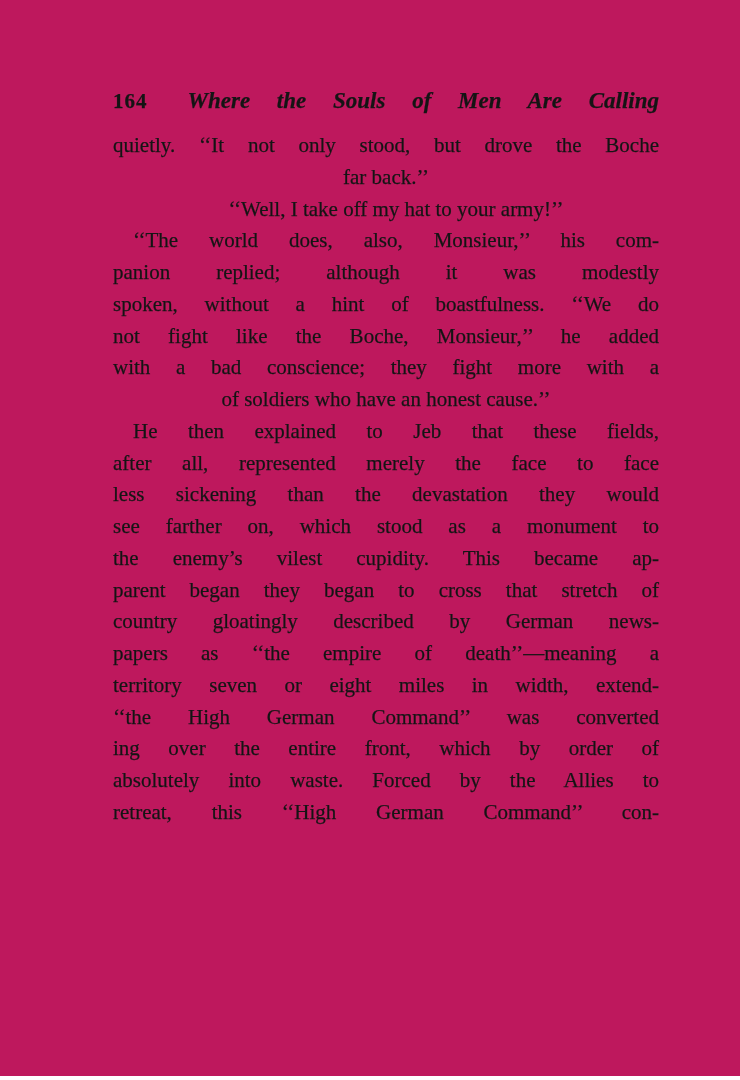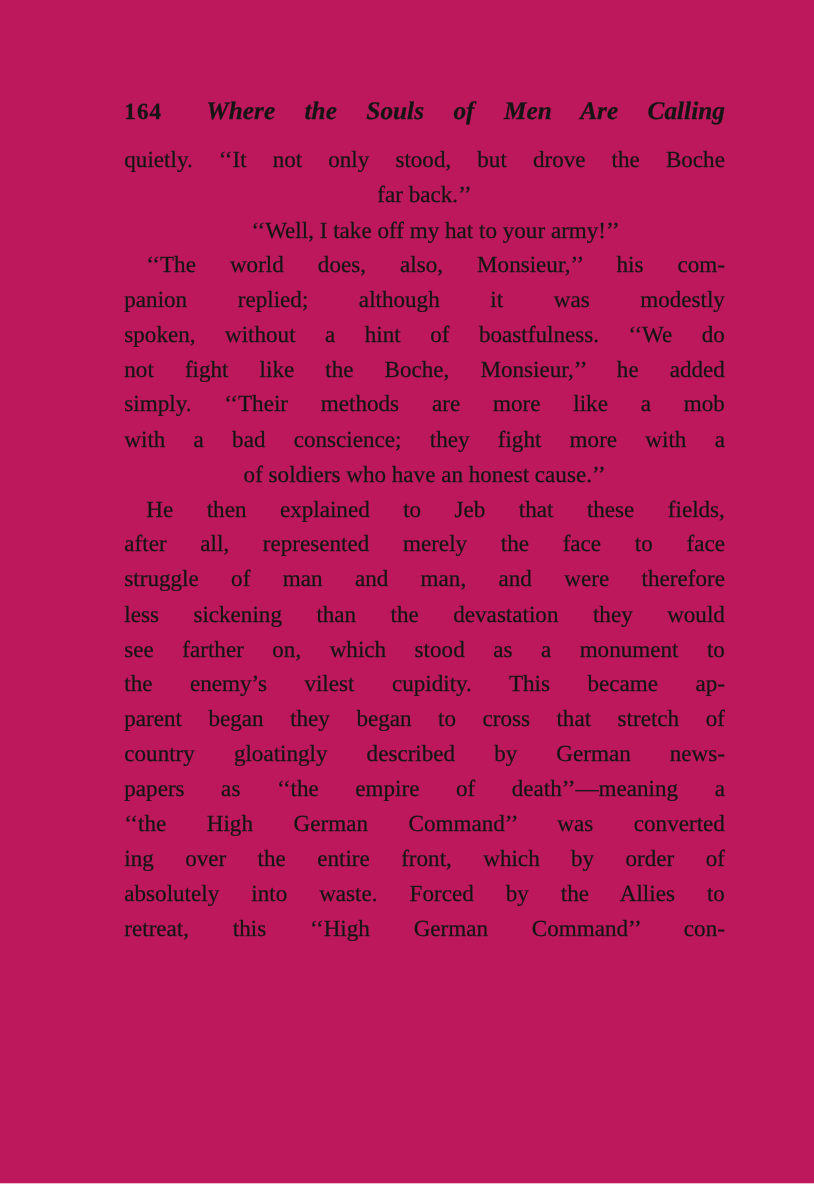--- a/index.html
+++ b/index.html
@@ -68,31 +68,30 @@
       <span class="running-title">Where the Souls of Men Are Calling</span>
     </div>
     <div class="body-text">
         <div class="line j">quietly. ‘‘It not only stood, but drove the Boche</div>
         <div class="line">far back.’’</div>
         <div class="line ind">‘‘Well, I take off my hat to your army!’’</div>
         <div class="line j ind">‘‘The world does, also, Monsieur,’’ his com-</div>
         <div class="line j">panion replied; although it was modestly</div>
         <div class="line j">spoken, without a hint of boastfulness. ‘‘We do</div>
         <div class="line j">not fight like the Boche, Monsieur,’’ he added</div>
-        <div class="line j">simply. ‘‘Their methods are more like a mob</div>
         <div class="line j">with a bad conscience; they fight more with a</div>
         <div class="line">of soldiers who have an honest cause.’’</div>
         <div class="line j ind">He then explained to Jeb that these fields,</div>
         <div class="line j">after all, represented merely the face to face</div>
-        <div class="line j">struggle of man and man, and were therefore</div>
         <div class="line j">less sickening than the devastation they would</div>
         <div class="line j">see farther on, which stood as a monument to</div>
         <div class="line j">the enemy’s vilest cupidity. This became ap-</div>
         <div class="line j">parent began they began to cross that stretch of</div>
         <div class="line j">country gloatingly described by German news-</div>
         <div class="line j">papers as ‘‘the empire of death’’—meaning a</div>
+        <div class="line j">territory seven or eight miles in width, extend-</div>
         <div class="line j">‘‘the High German Command’’ was converted</div>
         <div class="line j">ing over the entire front, which by order of</div>
         <div class="line j">absolutely into waste. Forced by the Allies to</div>
         <div class="line j">retreat, this ‘‘High German Command’’ con-</div>
       </div>
   </div>
 </div>
 
 </body></html>

